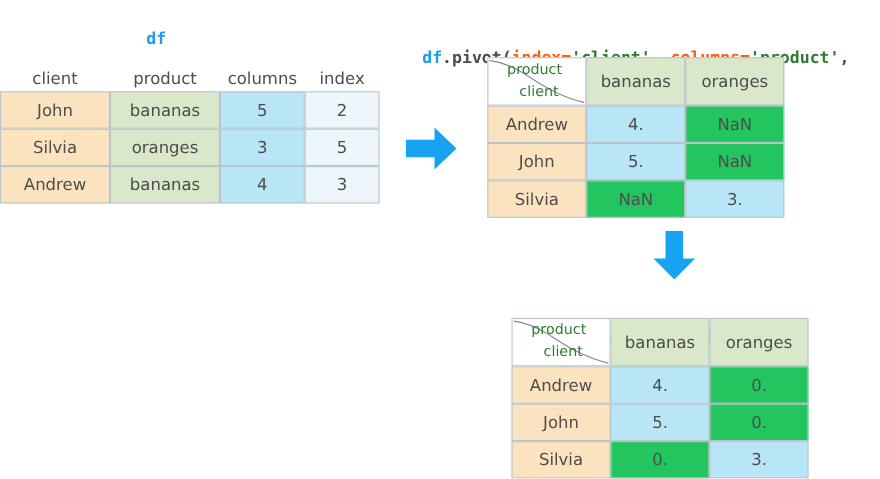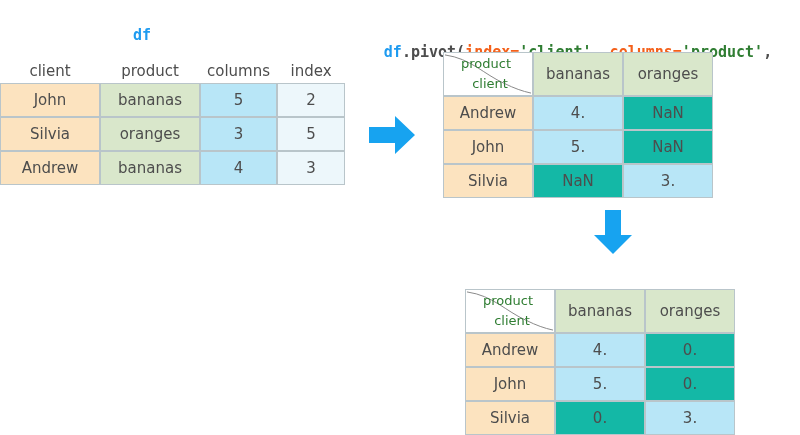--- a/index.html
+++ b/index.html
@@ -76,21 +76,21 @@
     background: transparent;
     color: #2f7d32;
     font-size: 15px;
     height: 28px !important;
     vertical-align: bottom;
     padding-bottom: 3px !important;
   }
   .c-orange  { background: #fce3bf; }
   .c-green   { background: #d9e7cb; }
   .c-blue    { background: #b8e6f7; }
-  .c-lblue   { background: #14b8a6; }
+  .c-lblue   { background: #22c55e; }
   .c-xlblue  { background: #edf7fb; }
 
   
   #df-table { left: 0px; top: 55px; }
   #df-table col.w-client   { width: 100px; }
   #df-table col.w-product  { width: 100px; }
   #df-table col.w-quantity { width: 77px; }
   #df-table col.w-price    { width: 68px; }
 
   

